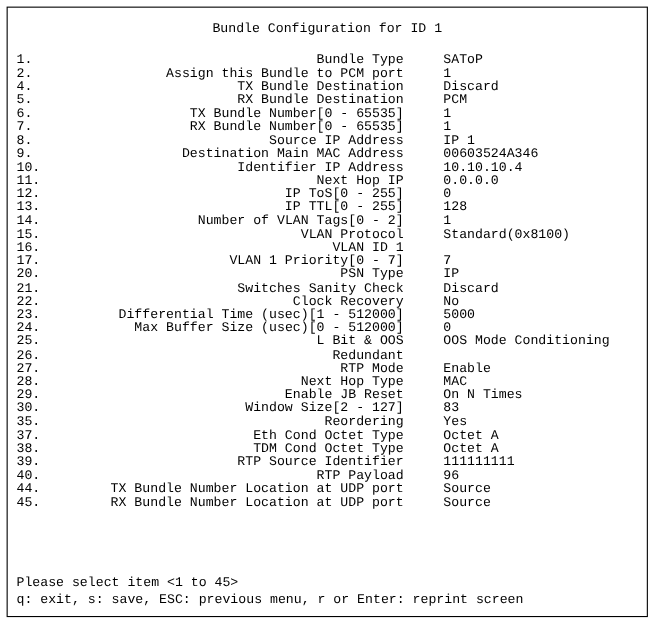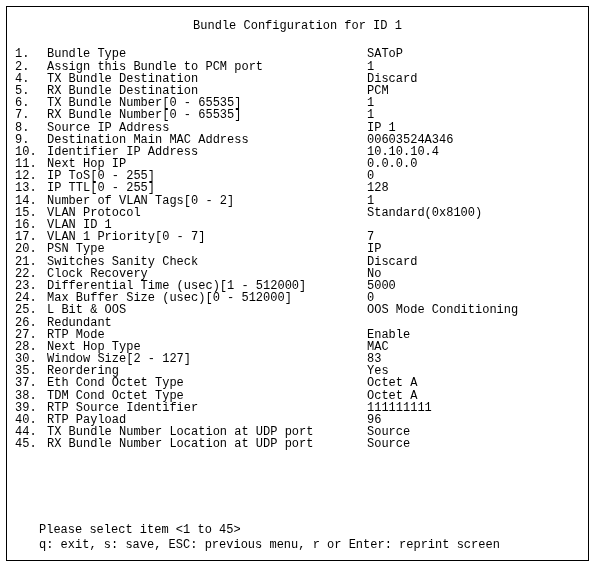--- a/index.html
+++ b/index.html
@@ -27,30 +27,32 @@
       white-space: pre;
       height: 12.2px;
     }
     .num {
       width: 32px;
       flex: 0 0 32px;
     }
     .lbl {
       width: 320px;
       flex: 0 0 320px;
+      text-align: right;
     }
     .val {
       flex: 1;
+      margin-left: 36px;
     }
     .footer {
       position: absolute;
       left: 8px;
       bottom: 8px;
     }
-    .footer div { white-space: pre; margin-left: 24px; }
+    .footer div { white-space: pre; }
   </style>
 </head>
 <body>
 
 <div class="frame">
   <div class="title">Bundle Configuration for ID 1</div>
   <div class="rows">
       <div class="row"><span class="num">1.</span><span class="lbl">Bundle Type</span><span class="val">SAToP</span></div>
       <div class="row"><span class="num">2.</span><span class="lbl">Assign this Bundle to PCM port</span><span class="val">1</span></div>
       <div class="row"><span class="num">4.</span><span class="lbl">TX Bundle Destination</span><span class="val">Discard</span></div>
@@ -69,20 +71,21 @@
       <div class="row"><span class="num">17.</span><span class="lbl">VLAN 1 Priority[0 - 7]</span><span class="val">7</span></div>
       <div class="row"><span class="num">20.</span><span class="lbl">PSN Type</span><span class="val">IP</span></div>
       <div class="row"><span class="num">21.</span><span class="lbl">Switches Sanity Check</span><span class="val">Discard</span></div>
       <div class="row"><span class="num">22.</span><span class="lbl">Clock Recovery</span><span class="val">No</span></div>
       <div class="row"><span class="num">23.</span><span class="lbl">Differential Time (usec)[1 - 512000]</span><span class="val">5000</span></div>
       <div class="row"><span class="num">24.</span><span class="lbl">Max Buffer Size (usec)[0 - 512000]</span><span class="val">0</span></div>
       <div class="row"><span class="num">25.</span><span class="lbl">L Bit &amp; OOS</span><span class="val">OOS Mode Conditioning</span></div>
       <div class="row"><span class="num">26.</span><span class="lbl">Redundant</span></div>
       <div class="row"><span class="num">27.</span><span class="lbl">RTP Mode</span><span class="val">Enable</span></div>
       <div class="row"><span class="num">28.</span><span class="lbl">Next Hop Type</span><span class="val">MAC</span></div>
+      <div class="row"><span class="num">29.</span><span class="lbl">Enable JB Reset</span><span class="val">On N Times</span></div>
       <div class="row"><span class="num">30.</span><span class="lbl">Window Size[2 - 127]</span><span class="val">83</span></div>
       <div class="row"><span class="num">35.</span><span class="lbl">Reordering</span><span class="val">Yes</span></div>
       <div class="row"><span class="num">37.</span><span class="lbl">Eth Cond Octet Type</span><span class="val">Octet A</span></div>
       <div class="row"><span class="num">38.</span><span class="lbl">TDM Cond Octet Type</span><span class="val">Octet A</span></div>
       <div class="row"><span class="num">39.</span><span class="lbl">RTP Source Identifier</span><span class="val">111111111</span></div>
       <div class="row"><span class="num">40.</span><span class="lbl">RTP Payload</span><span class="val">96</span></div>
       <div class="row"><span class="num">44.</span><span class="lbl">TX Bundle Number Location at UDP port</span><span class="val">Source</span></div>
       <div class="row"><span class="num">45.</span><span class="lbl">RX Bundle Number Location at UDP port</span><span class="val">Source</span></div>
     </div>
   <div class="footer">

